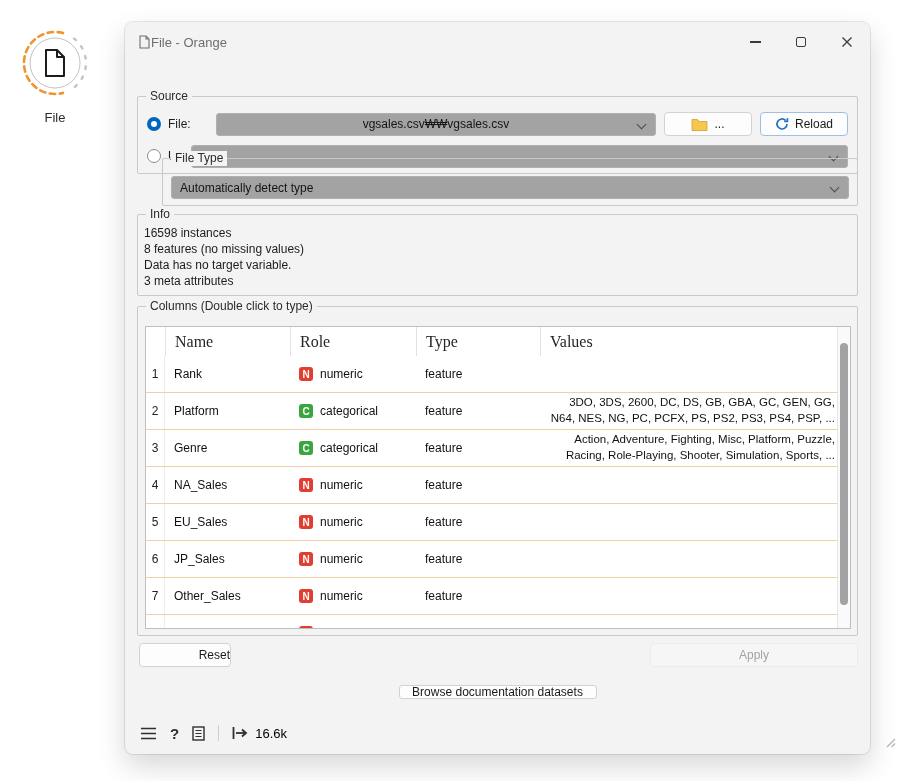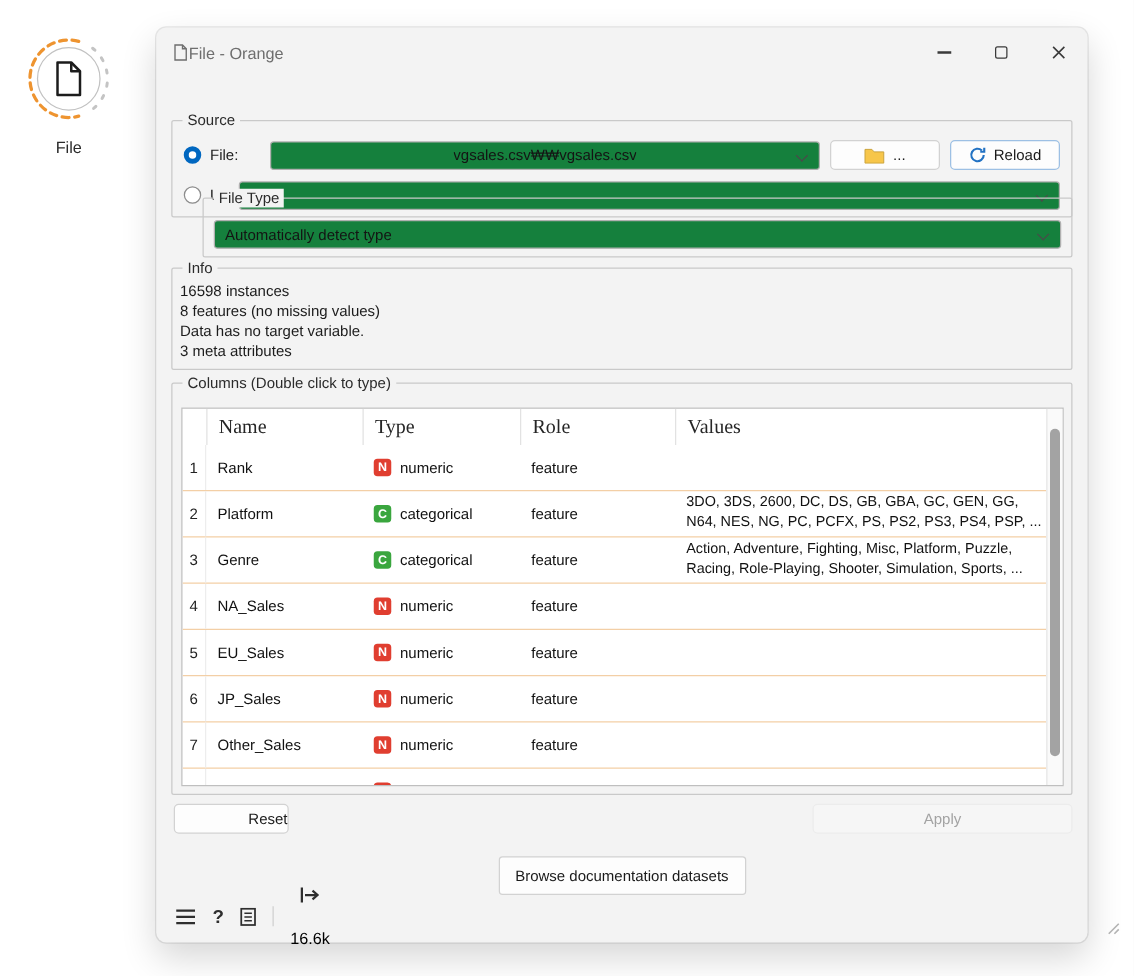--- a/index.html
+++ b/index.html
@@ -32,21 +32,21 @@
   .source-box { top:50px; height:78px; padding:15px 9px 0 9px;margin-top:24px; }
   .src-row { display:flex; align-items:center; height:24px; }
   .src-row + .src-row { margin-top:8px; }
   .radio-wrap { display:flex; align-items:center; gap:7px; flex:none; }
   .file-radio-wrap { width:69px; }
   .url-radio-wrap { width:44px; }
   .radio { width:14px; height:14px; border-radius:50%; background:#fff; border:1px solid #8c8c8c; flex:none; }
   .radio.checked { border:4.5px solid var(--accent); }
   .radio-label { font-size:12px; color:#1c1c1c; }
 
-  .combo { position:relative; background:#15803d; border:1px solid #b0b0b0; border-radius:3px; height:23px;
+  .combo { position:relative; background:#a3a3a3; border:1px solid #b0b0b0; border-radius:3px; height:23px;
            display:flex; align-items:center; font-size:12px; color:#141414; padding:0 26px 0 8px; }
   .combo.centered { justify-content:center; padding-left:26px; }
   .combo .chev { position:absolute; right:10px; top:7px; width:7px; height:7px;
                  border-right:1.4px solid #4a4a4a; border-bottom:1.4px solid #4a4a4a; transform:rotate(45deg); }
   .combo-text { white-space:nowrap; overflow:hidden; }
   .file-combo { flex:1; margin-right:8px; }
   .url-combo { flex:1; }
 
   .btn { background:#fdfdfd; border:1px solid #d2d2d2; border-radius:4px; height:24px;
          display:flex; align-items:center; justify-content:center; gap:6px; font-size:12px; color:#1a1a1a;
@@ -63,35 +63,35 @@
   .table-wrap { width:100%; height:100%; background:#fff; border:1px solid #bfbfbf; display:flex; overflow:hidden; }
   .table-main { flex:1; overflow:hidden; }
   .thead, .tr { display:grid; grid-template-columns:19px 125px 126px 124px 1fr; }
   .thead { height:29px; }
   .th { display:flex; align-items:center; padding-left:9px; font-size:16px; color:#262626; border-left:1px solid #e2e2e2;font-family:Liberation Serif, serif; }
   .th.corner { border-left:none; }
   .tr { height:37px; border-bottom:1px solid var(--row-line); }
   .td { display:flex; align-items:center; padding-left:9px; font-size:12px; color:#111; overflow:hidden; }
   .td.num { padding-left:0; justify-content:center; border-right:1px solid #ededed; color:#222; }
   .td.values { font-size:11.5px; padding-right:2px; }
-  .values-text { display:block; line-height:1.35; }
+  .values-text { display:block; line-height:1.35;text-align:right; }
   .type-badge { width:14px; height:14px; border-radius:3px; color:#fff; font-size:10px; font-weight:bold;
                 display:inline-flex; align-items:center; justify-content:center; margin-right:7px; flex:none; }
 
   .scrollbar { width:13px; flex:none; border-left:1px solid #e6e6e6; background:#fafafa; position:relative; }
   .scroll-thumb { position:absolute; left:2px; top:16px; width:8px; height:262px; background:#a3a3a3; border-radius:4px; }
 
   .reset-btn { position:absolute; left:14px; top:621px; width:92px;justify-content:flex-end; }
   .apply-btn { position:absolute; right:12px; top:621px; width:208px; background:#f6f6f6; border-color:#ececec; color:#a3a3a3; }
-  .docs-btn  { position:absolute; left:50%; transform:translateX(-50%); top:663px; width:198px; height:31px; border-radius:3px; }
+  .docs-btn  { position:absolute; left:50%; transform:translateX(-50%); top:663px; width:198px; height:14px; border-radius:3px; }
 
   .statusbar { position:absolute; left:15px; top:698px; height:26px; display:flex; align-items:center; gap:13px; }
   .help-glyph { font-size:15px; font-weight:bold; color:#2e2e2e; }
   .sb-sep { width:1px; height:16px; background:#cfcfcf; }
-  .sb-out { display:flex; align-items:center; gap:20px;flex-direction:column; }
+  .sb-out { display:flex; align-items:center; gap:7px; }
   .out-count { font-size:13px; color:#000; }
 
   .resize-grip { position:absolute; left:884px; top:736px; }
 </style>
 </head>
 <body>
 
 <div class="canvas-widget">
   <svg width="80" height="80" viewBox="0 0 80 80">
     <path class="ring-orange" d="M48 10.06 A31 31 0 1 0 48 69.94" fill="none" stroke-width="2.6" stroke-dasharray="5.5 4.5" stroke-linecap="round"></path>
@@ -183,22 +183,22 @@
       </div>
   </div>
 
   <div class="groupbox columns-box">
     <span class="gb-label">Columns (Double click to type)</span>
     <div class="table-wrap">
       <div class="table-main">
         <div class="thead">
             <div class="th corner"></div>
             <div class="th">Name</div>
+            <div class="th">Role</div>
             <div class="th">Type</div>
-            <div class="th">Role</div>
             <div class="th">Values</div>
           </div>
         <div>
             <div class="tr">
               <div class="td num">1</div>
               <div class="td name">Rank</div>
               <div class="td type">
                 <span class="type-badge" style="background: rgb(224, 62, 48);">N</span>
                 <span class="type-label">numeric</span>
               </div>

